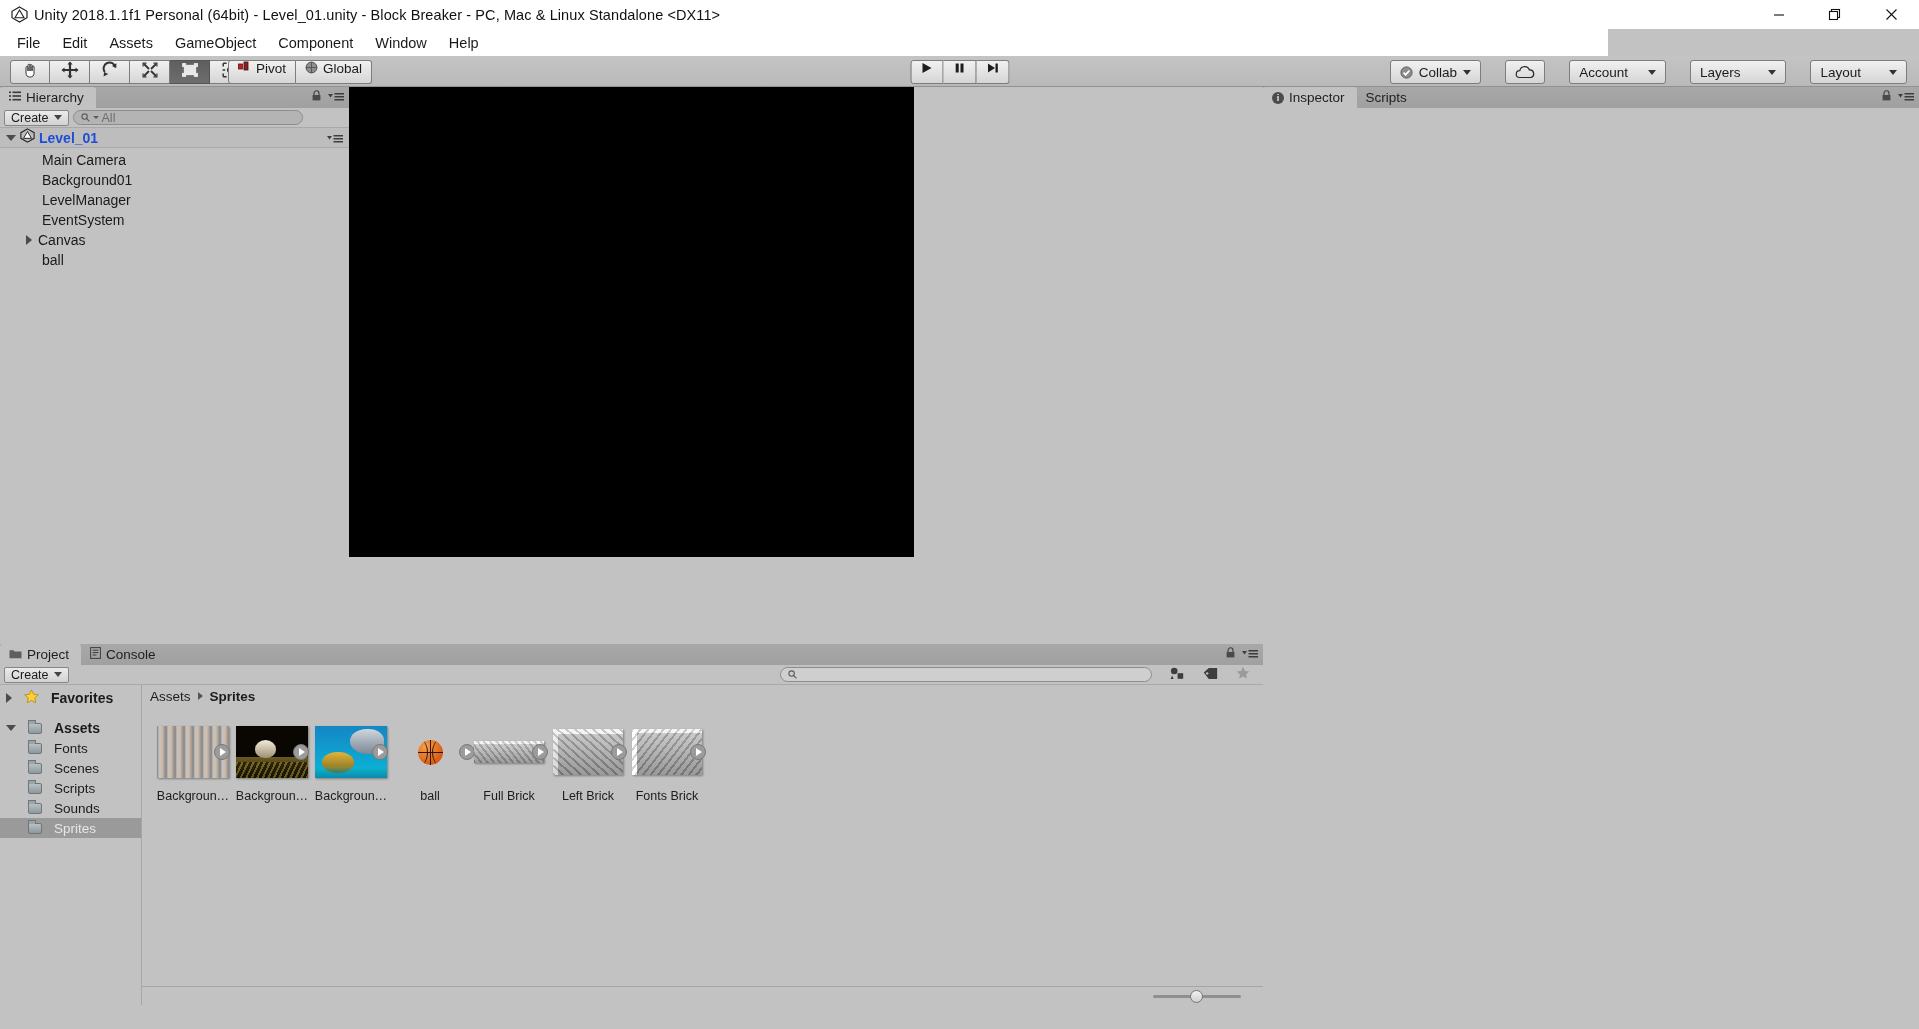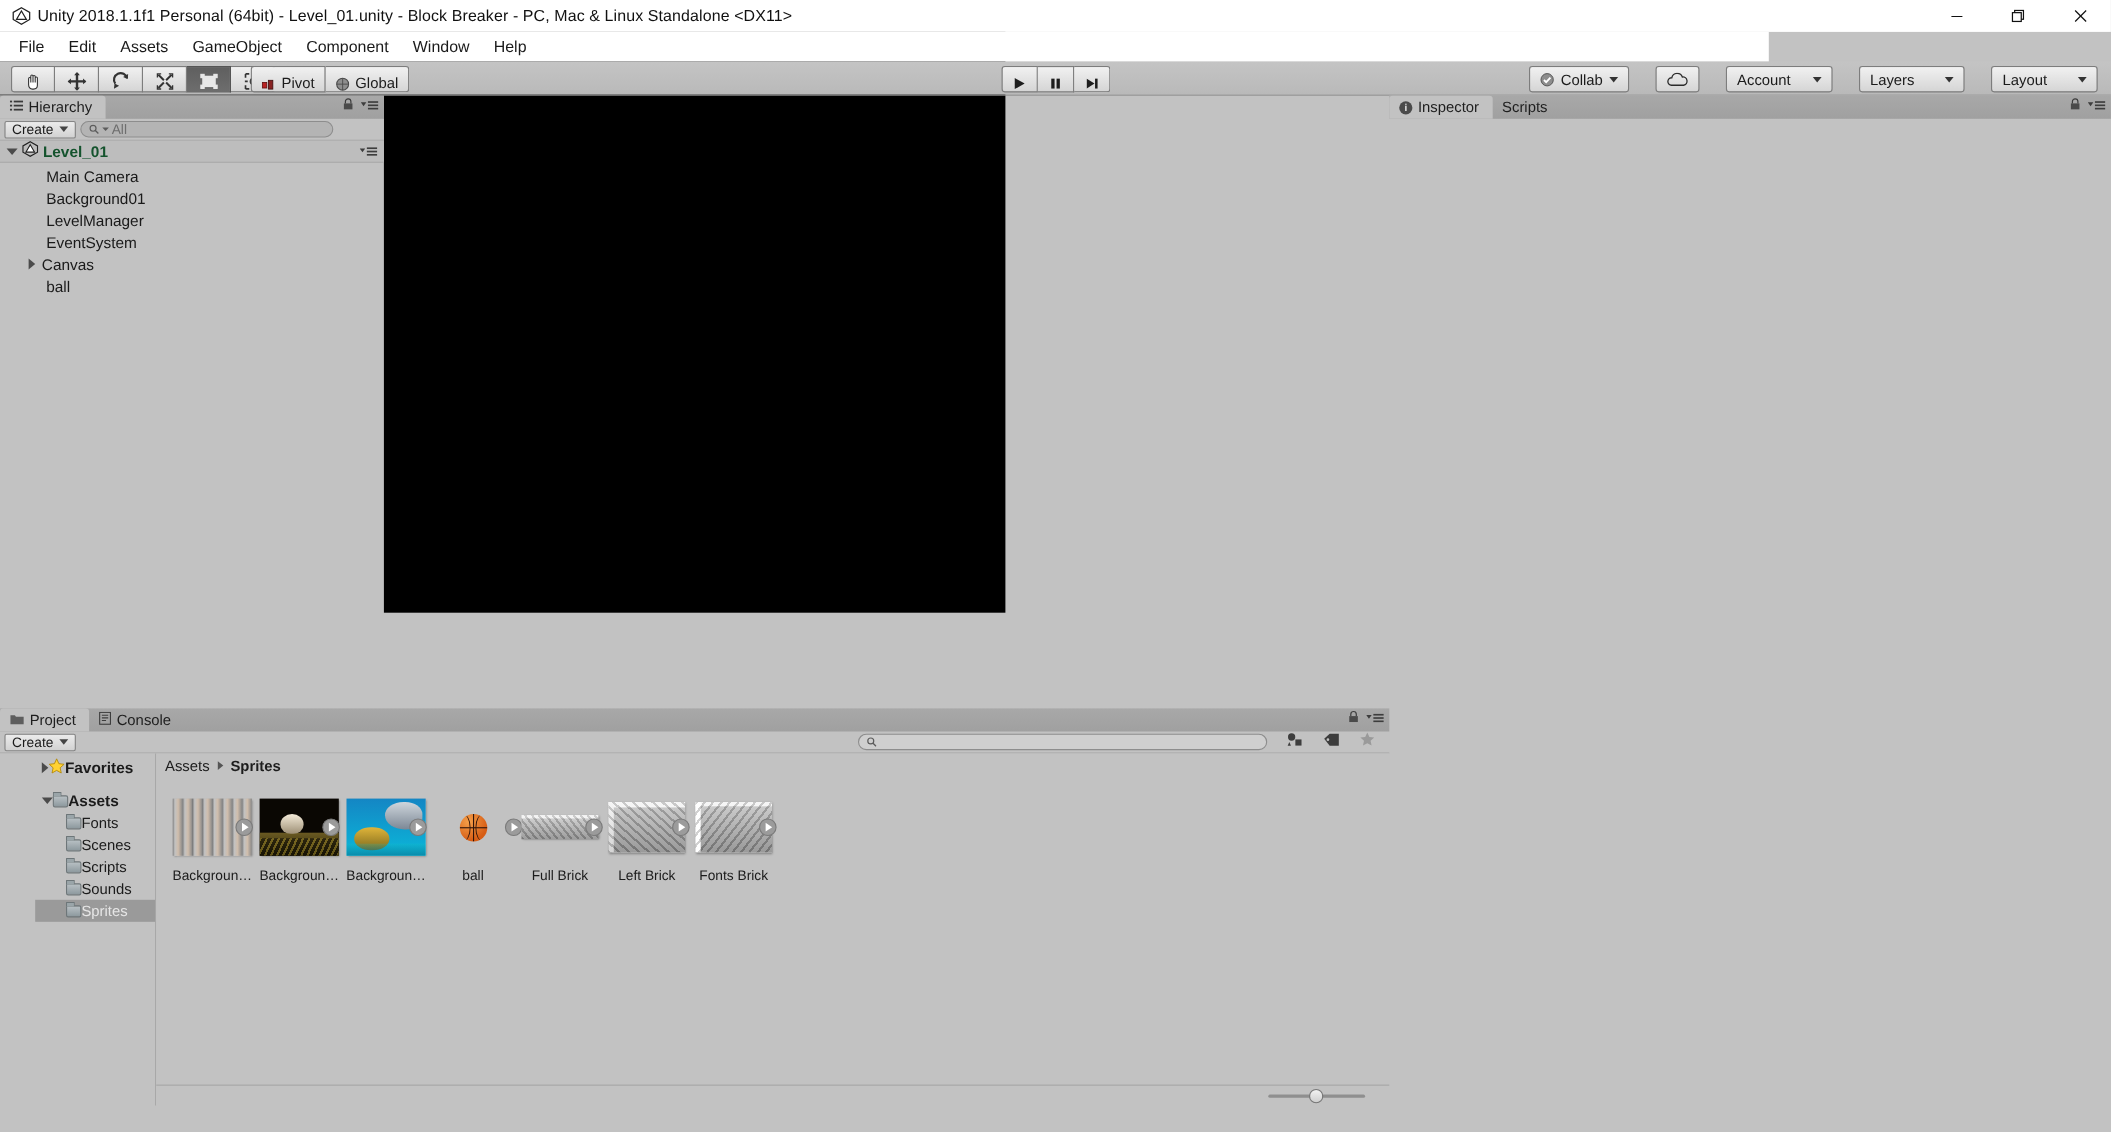--- a/index.html
+++ b/index.html
@@ -31,21 +31,21 @@
   .menu-item { font-size: 14.5px; color: #1a1a1a; padding: 3px 11px; }
 
   
   .toolbar {
     position: absolute; left: 0; top: 56px; width: 1919px; height: 31px;
     background: linear-gradient(#c4c4c4, #b9b9b9);
     border-bottom: 1px solid #919191;
   }
   .btn-group { position: absolute; display: flex; height: 24px; top: 4px; }
   .tbtn {
-    min-width: 40px; height: 24px; display: flex; align-items: flex-end; justify-content: center;
+    min-width: 40px; height: 24px; display: flex; align-items: flex-start; justify-content: center;
     background: linear-gradient(#f1f1f1, #d5d5d5);
     border: 1px solid #7d7d7d; border-left-width: 0;
   }
   .tbtn:first-child { border-left-width: 1px; border-radius: 3px 0 0 3px; }
   .tbtn:last-child { border-radius: 0 3px 3px 0; }
   .tbtn.active { background: linear-gradient(#5f5f5f, #6d6d6d); border-color:#555; }
   .tbtn.active svg * { stroke:#e8e8e8 !important; fill:#e8e8e8; }
   .tools { left: 10px; }
   .handles { left: 228px; }
   .handles .tbtn { min-width: 0; padding: 0 9px; font-size: 13.5px; color: #1b1b1b; gap: 5px; }
@@ -88,42 +88,42 @@
     border: 1px solid #8d8d8d; display: flex; align-items: center;
     padding: 0 7px; gap: 3px; font-size: 12.5px; color: #6e6e6e;
   }
 
   
   #hierarchy { left: 0; top: 87px; width: 349px; height: 557px; }
   .scene-row {
     height: 20px; background: #bdbdbd; display: flex; align-items: center;
     gap: 4px; padding-left: 6px; position: relative; border-bottom: 1px solid #aaa;
   }
-  .scene-name { font-size: 14px; font-weight: bold; color: #14532d; }
+  .scene-name { font-size: 14px; font-weight: bold; color: #1d4ed8; }
   .tri { width:0;height:0;border-left:5px solid transparent;border-right:5px solid transparent;border-top:6px solid #4b4b4b; }
   .tri-r { width:0;height:0;border-top:5px solid transparent;border-bottom:5px solid transparent;border-left:6px solid #4b4b4b; }
   .h-item { height: 20px; display: flex; align-items: center; font-size: 14px; color: #1a1a1a; }
   .h-item .lbl { padding-left: 4px; }
 
   
   #gameview { left: 349px; top: 87px; width: 914px; height: 557px; background: #000; }
 
   
   #inspector { left: 1263px; top: 87px; width: 656px; height: 557px; }
   #inspector .body { height: 536px; background: #c2c2c2; }
   .info-badge {
     width:12px;height:12px;border-radius:50%;background:#4b4b4b;color:#e9e9e9;
     font-size:9px;font-weight:bold;display:flex;align-items:center;justify-content:center;
   }
 
   
   #project { left: 0; top: 644px; width: 1263px; height: 361px; }
   .proj-body { display: flex; height: 320px; }
   .proj-tree { width: 142px; background: #c2c2c2; border-right: 1px solid #a6a6a6; padding-top: 3px; }
-  .t-row { height: 20px; display: flex; align-items: center; font-size: 13.5px; color: #1b1b1b; gap: 0; margin-left: 32px; }
+  .t-row { height: 20px; display: flex; align-items: center; font-size: 13.5px; color: #1b1b1b; gap: 12px; }
   .t-row.bold { font-weight: bold; font-size: 14px; }
   .t-row.sel { background: #9a9a9a; color: #e6e6e6; }
   .folder { width: 14px; height: 11px; position: relative; flex: none; }
   .folder::before {
     content:""; position:absolute; inset:0; background: linear-gradient(#b8c0c4,#8d999e);
     border:1px solid #6d7679; border-radius:1px 2px 2px 2px;
   }
   .folder::after {
     content:""; position:absolute; left:0; top:-3px; width:6px; height:3px;
     background:#9aa5a9; border:1px solid #6d7679; border-bottom:0; border-radius:1px 1px 0 0;

